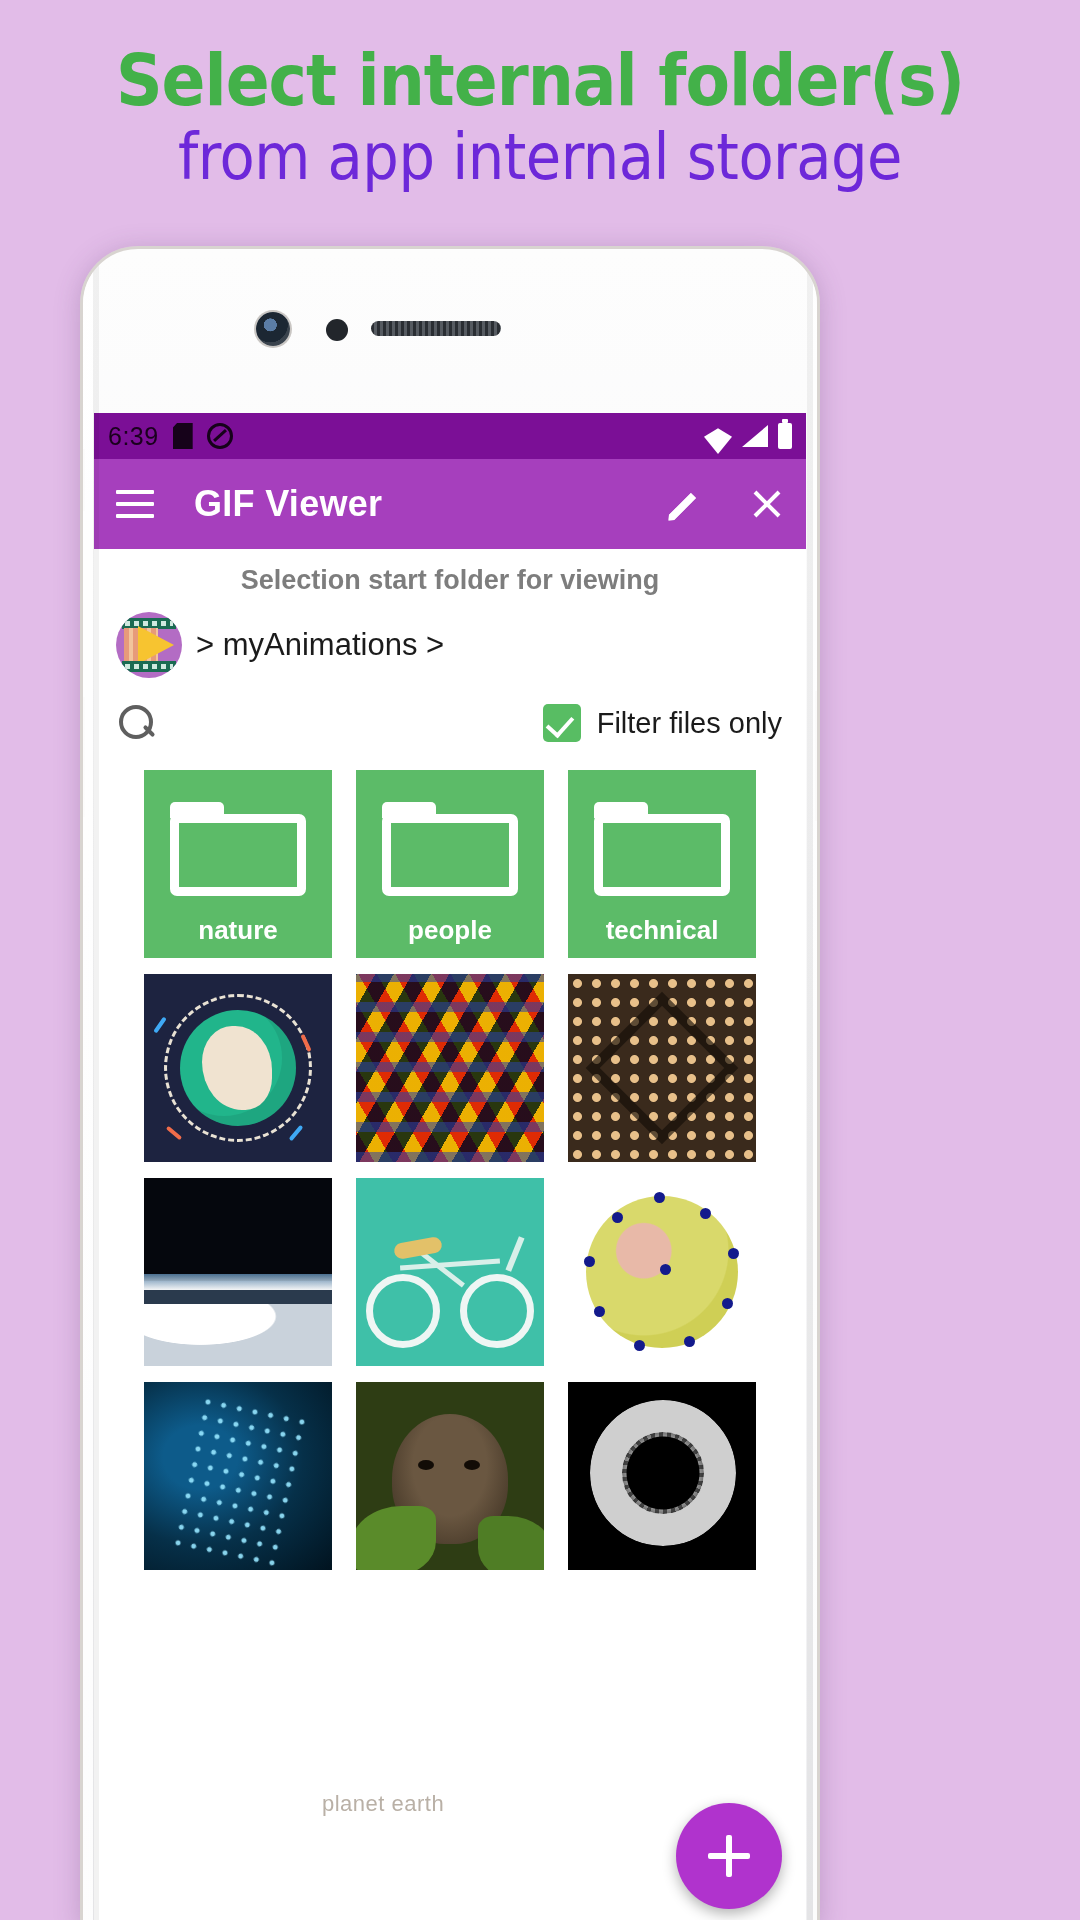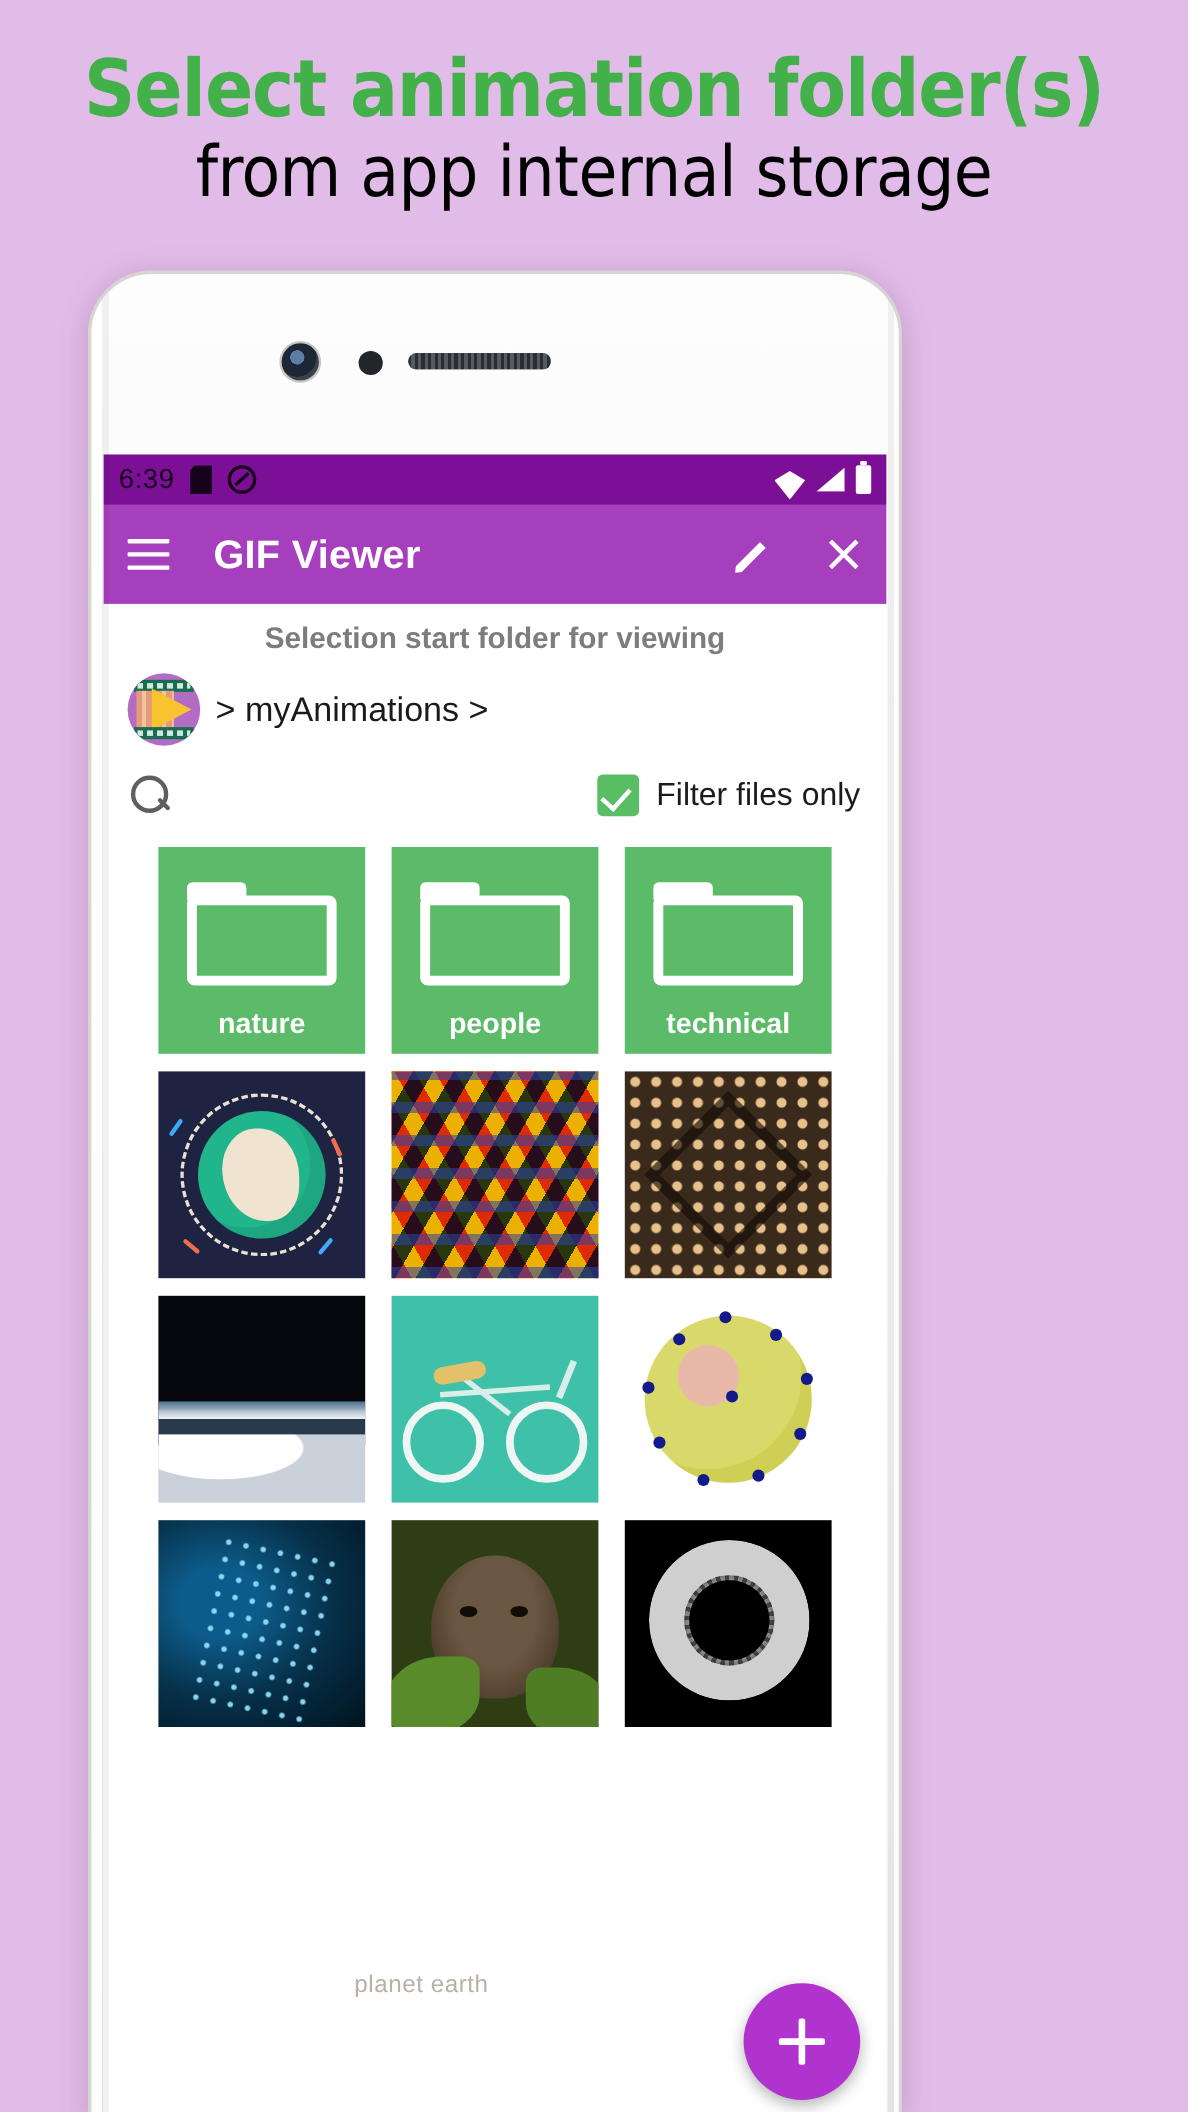--- a/index.html
+++ b/index.html
@@ -14,21 +14,21 @@
   .promo {
     position: absolute; left: 0; top: 44px; width: 1080px;
     text-align: center;
   }
   .promo-line1 {
     font-size: 72px; font-weight: bold; color: #43b149;
     letter-spacing: -1px; line-height: 1.02;
     font-family: "DejaVu Sans Condensed", "Liberation Sans", sans-serif;
   }
   .promo-line2 {
-    font-size: 64px; color: #000000; line-height: 1.25;
+    font-size: 64px; color: #6d28d9; line-height: 1.25;
     letter-spacing: -0.5px;
     font-family: "DejaVu Sans Condensed", "Liberation Sans", sans-serif;
   }
 
   
   .phone {
     position: absolute; left: 80px; top: 246px;
     width: 740px; height: 1680px;
     background: linear-gradient(180deg,#fdfdfd 0%, #f0f0f2 100%);
     border-radius: 58px 58px 0 0;
@@ -359,21 +359,21 @@
   .fab::before, .fab::after {
     content:""; position:absolute; background:#fff; border-radius: 2px;
   }
   .fab::before { left: 32px; top: 50px; width: 42px; height: 6px; }
   .fab::after  { left: 50px; top: 32px; width: 6px; height: 42px; }
 </style>
 </head>
 <body>
 
 <div class="promo">
-  <div class="promo-line1">Select animation folder(s)</div>
+  <div class="promo-line1">Select internal folder(s)</div>
   <div class="promo-line2">from app internal storage</div>
 </div>
 
 <div class="phone">
   <div class="btn-left"></div>
   <div class="btn-left2"></div>
   <div class="btn-right"></div>
 
   <div class="bezel-top">
     <div class="cam"></div>

